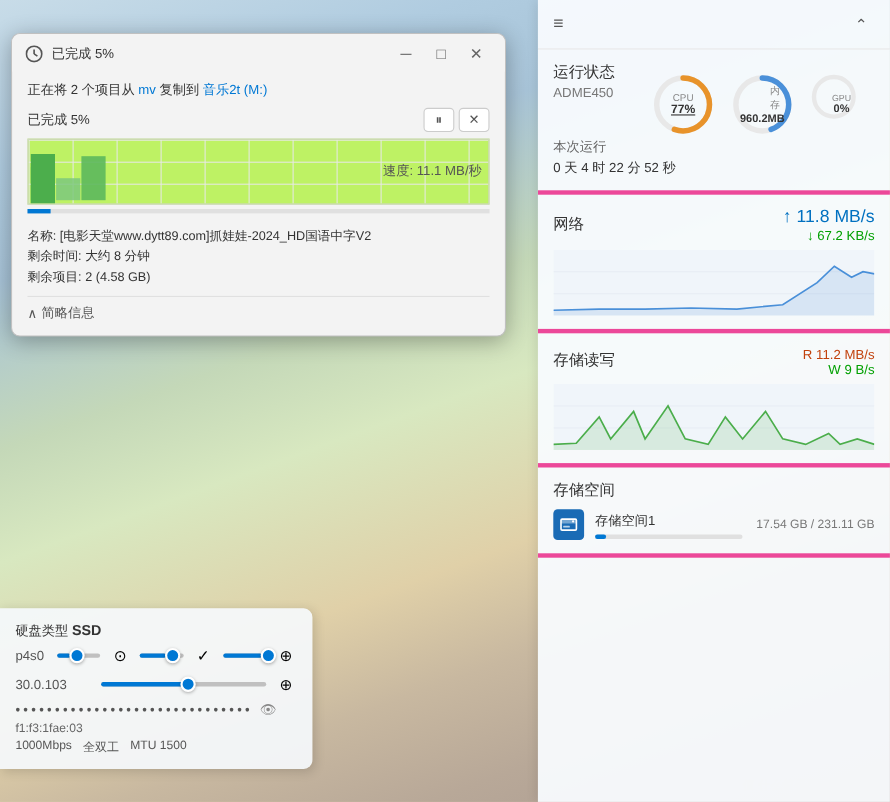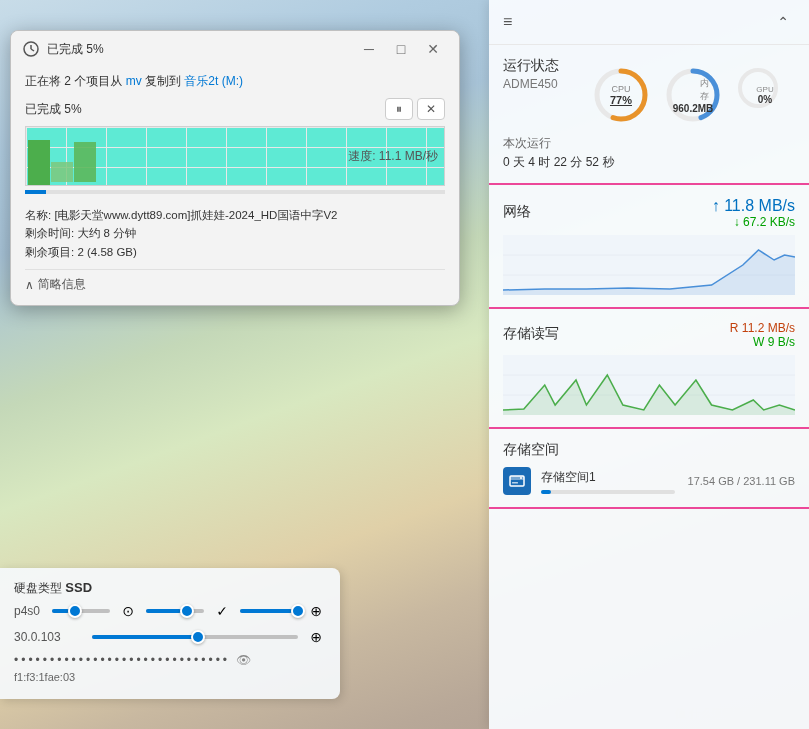--- a/index.html
+++ b/index.html
@@ -120,21 +120,21 @@
     }
 
     .progress-container {
       position: relative;
       margin-bottom: 4px;
     }
 
     .progress-bg {
       width: 100%;
       height: 60px;
-      background: #5eead4;
+      background: #bef264;
       border: 1px solid #d0d0d0;
       position: relative;
       overflow: hidden;
     }
 
     .progress-grid {
       position: absolute;
       inset: 0;
       background-image: 
         linear-gradient(to right, #e8e8e8 1px, transparent 1px),
@@ -181,21 +181,21 @@
       margin-top: 8px;
       padding-top: 6px;
       border-top: 1px solid #e0e0e0;
     }
 
     
     .network-panel {
       position: absolute;
       bottom: 30px;
       left: 0;
-      width: 340px;
+      width: 284px;
       background: rgba(245, 248, 252, 0.92);
       border-radius: 0 8px 8px 0;
       padding: 12px 14px;
       z-index: 9;
       box-shadow: 2px 2px 10px rgba(0,0,0,0.15);
     }
 
     .net-row {
       display: flex;
       align-items: center;
@@ -290,21 +290,21 @@
     .panel-header {
       display: flex;
       align-items: center;
       justify-content: space-between;
       padding: 10px 14px;
       border-bottom: 1px solid #e8e8e8;
     }
 
     .panel-section {
       padding: 12px 14px;
-      border-bottom: 2px solid #ec4899;
+      border-bottom: 4px solid #ec4899;
     }
 
     .section-title {
       font-size: 14px;
       font-weight: 500;
       color: #333;
       margin-bottom: 2px;
     }
 
     .section-subtitle {
@@ -341,21 +341,20 @@
       position: absolute;
       top: 50%;
       left: 50%;
       transform: translate(-50%, -50%);
       text-align: center;
       font-size: 11px;
       font-weight: 500;
     }
 
     .run-info {
-      margin-top: 10px;
     }
 
     .run-info-title {
       font-size: 12px;
       color: #666;
       margin-bottom: 2px;
     }
 
     .run-time {
       font-size: 12px;
@@ -557,20 +556,25 @@
     <div class="net-icon">⊕</div>
   </div>
 
   <div class="net-password-row">
     <span>••••••••••••••••••••••••••••••</span>
     <span class="net-pass-eye">👁</span>
   </div>
 
   <div style="font-size:11px;color:#666;margin-bottom:4px;">f1:f3:1fae:03</div>
 
+  <div class="net-info-row">
+    <span>1000Mbps</span>
+    <span>全双工</span>
+    <span>MTU 1500</span>
+  </div>
 </div>
 
 <div class="right-panel">
 
   <div class="panel-header">
     <span style="font-size:16px;color:#555;cursor:pointer;">≡</span>
     <div class="panel-header-icons">
       <span class="header-icon-btn">⌃</span>
     </div>
   </div>

